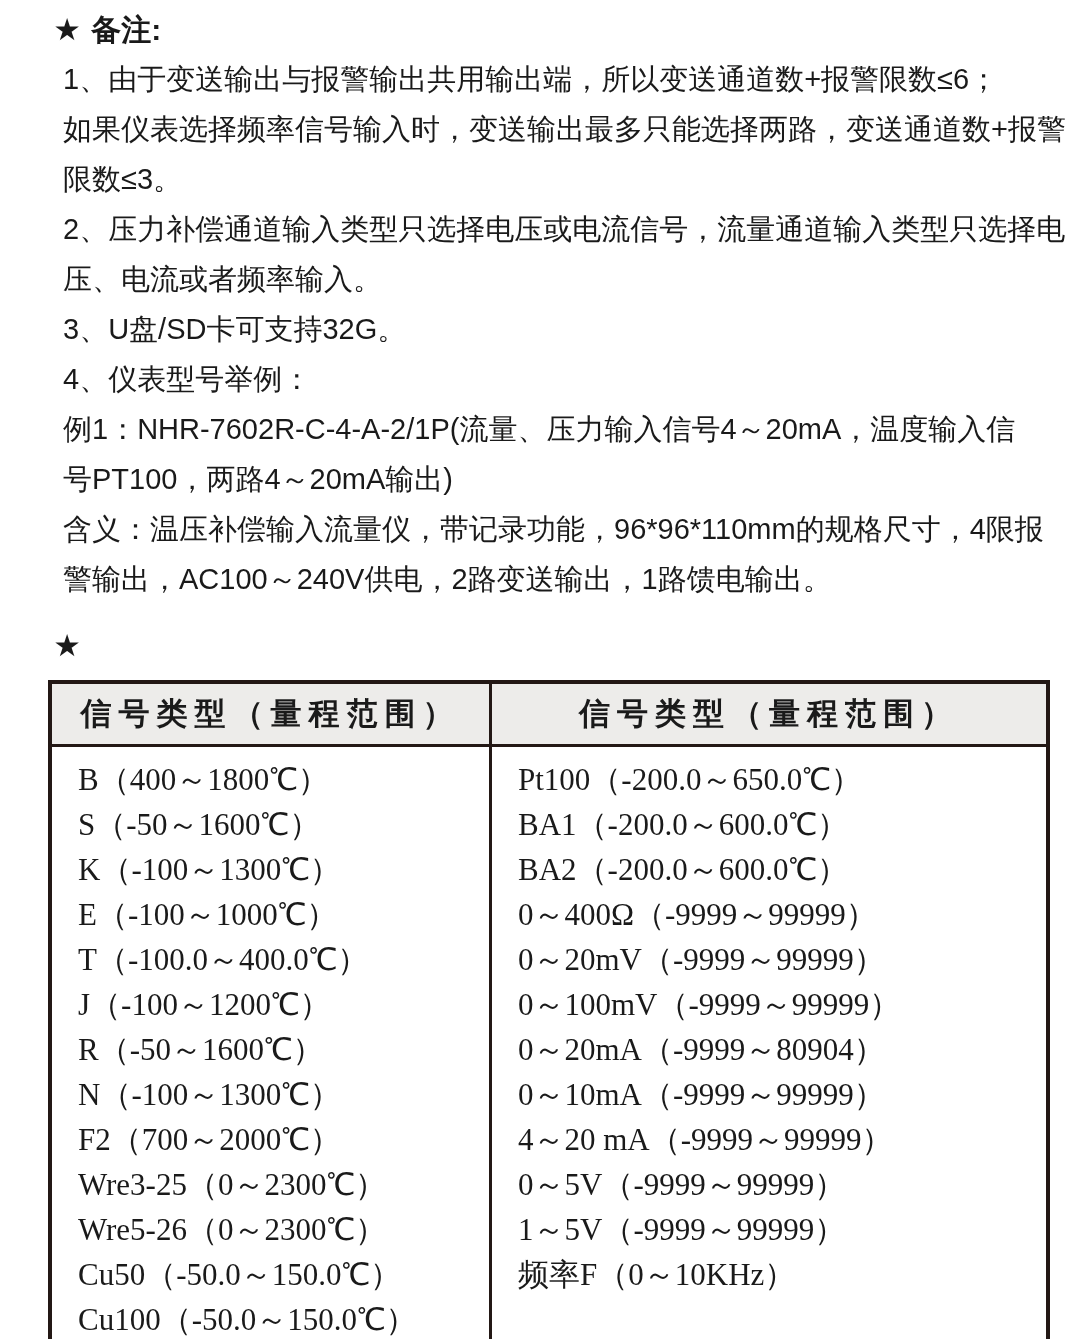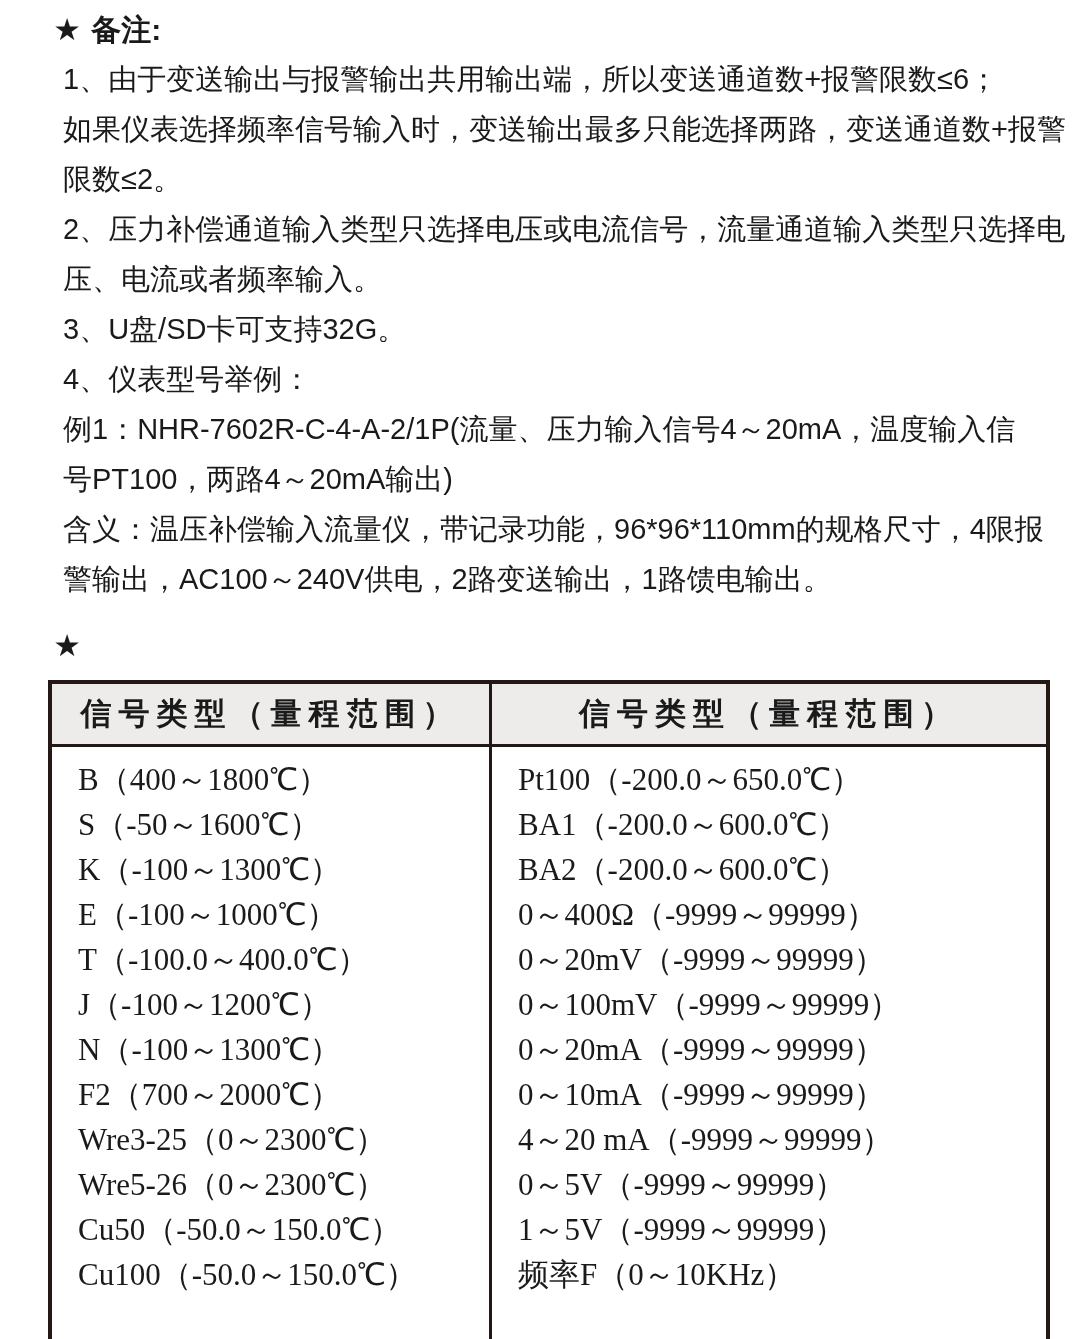--- a/index.html
+++ b/index.html
@@ -60,21 +60,21 @@
 
 <div class="page">
 
   <section>
     <h2 class="sec-title">
       <span class="star">★</span>
       <span>备注:</span>
     </h2>
     <p class="note-line">1、由于变送输出与报警输出共用输出端，所以变送通道数+报警限数≤6；</p>
     <p class="note-line">如果仪表选择频率信号输入时，变送输出最多只能选择两路，变送通道数+报警</p>
-    <p class="note-line">限数≤2。</p>
+    <p class="note-line">限数≤3。</p>
     <p class="note-line">2、压力补偿通道输入类型只选择电压或电流信号，流量通道输入类型只选择电</p>
     <p class="note-line">压、电流或者频率输入。</p>
     <p class="note-line">3、U盘/SD卡可支持32G。</p>
     <p class="note-line">4、仪表型号举例：</p>
     <p class="note-line">例1：NHR-7602R-C-4-A-2/1P(流量、压力输入信号4～20mA，温度输入信</p>
     <p class="note-line">号PT100，两路4～20mA输出)</p>
     <p class="note-line">含义：温压补偿输入流量仪，带记录功能，96*96*110mm的规格尺寸，4限报</p>
     <p class="note-line">警输出，AC100～240V供电，2路变送输出，1路馈电输出。</p>
   </section>
 
@@ -88,35 +88,36 @@
       <div class="th th-right">信号类型（量程范围）</div>
     </div>
     <div class="tbl-body">
       <div class="col col-left">
         <div class="trow">B（400～1800℃）</div>
         <div class="trow">S（-50～1600℃）</div>
         <div class="trow">K（-100～1300℃）</div>
         <div class="trow">E（-100～1000℃）</div>
         <div class="trow">T（-100.0～400.0℃）</div>
         <div class="trow">J（-100～1200℃）</div>
+        <div class="trow">R（-50～1600℃）</div>
         <div class="trow">N（-100～1300℃）</div>
         <div class="trow">F2（700～2000℃）</div>
         <div class="trow">Wre3-25（0～2300℃）</div>
         <div class="trow">Wre5-26（0～2300℃）</div>
         <div class="trow">Cu50（-50.0～150.0℃）</div>
         <div class="trow">Cu100（-50.0～150.0℃）</div>
       </div>
       <div class="col col-right">
         <div class="trow">Pt100（-200.0～650.0℃）</div>
         <div class="trow">BA1（-200.0～600.0℃）</div>
         <div class="trow">BA2（-200.0～600.0℃）</div>
         <div class="trow">0～400Ω（-9999～99999）</div>
         <div class="trow">0～20mV（-9999～99999）</div>
         <div class="trow">0～100mV（-9999～99999）</div>
-        <div class="trow">0～20mA（-9999～99999）</div>
+        <div class="trow">0～20mA（-9999～80904）</div>
         <div class="trow">0～10mA（-9999～99999）</div>
         <div class="trow">4～20 mA（-9999～99999）</div>
         <div class="trow">0～5V（-9999～99999）</div>
         <div class="trow">1～5V（-9999～99999）</div>
         <div class="trow">频率F（0～10KHz）</div>
         <div class="trow trow-spacer"></div>
         <div class="trow note-row">注1：0～400Ω为线性电阻</div>
       </div>
     </div>
   </div>

